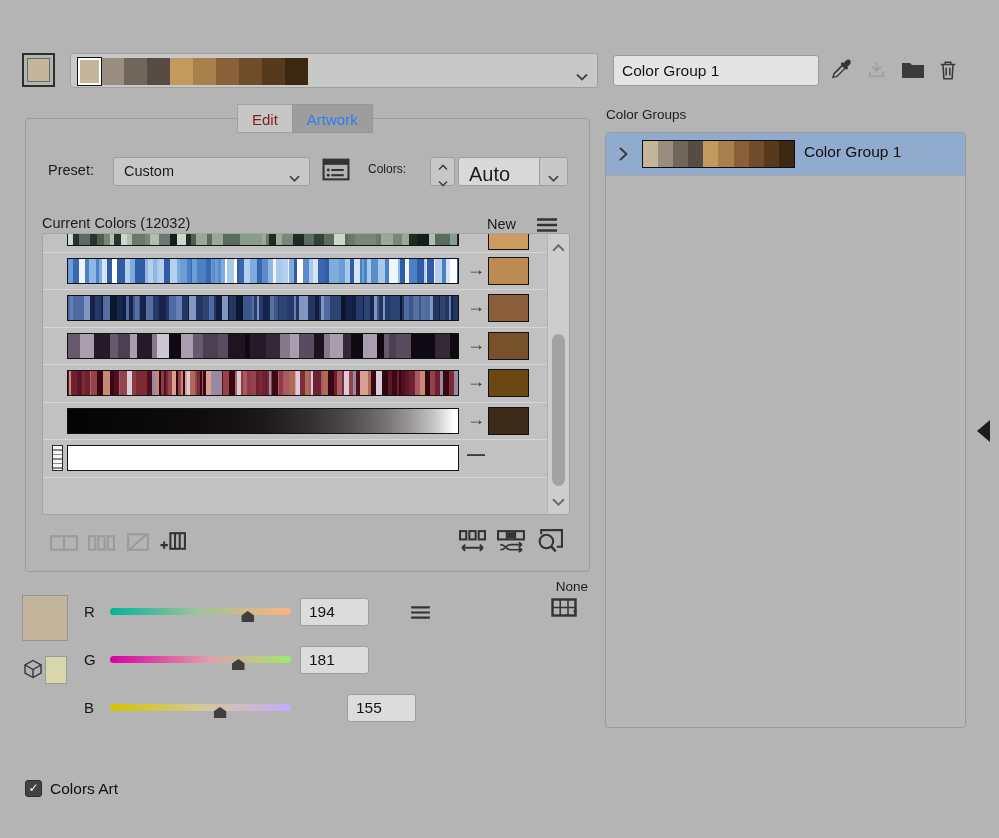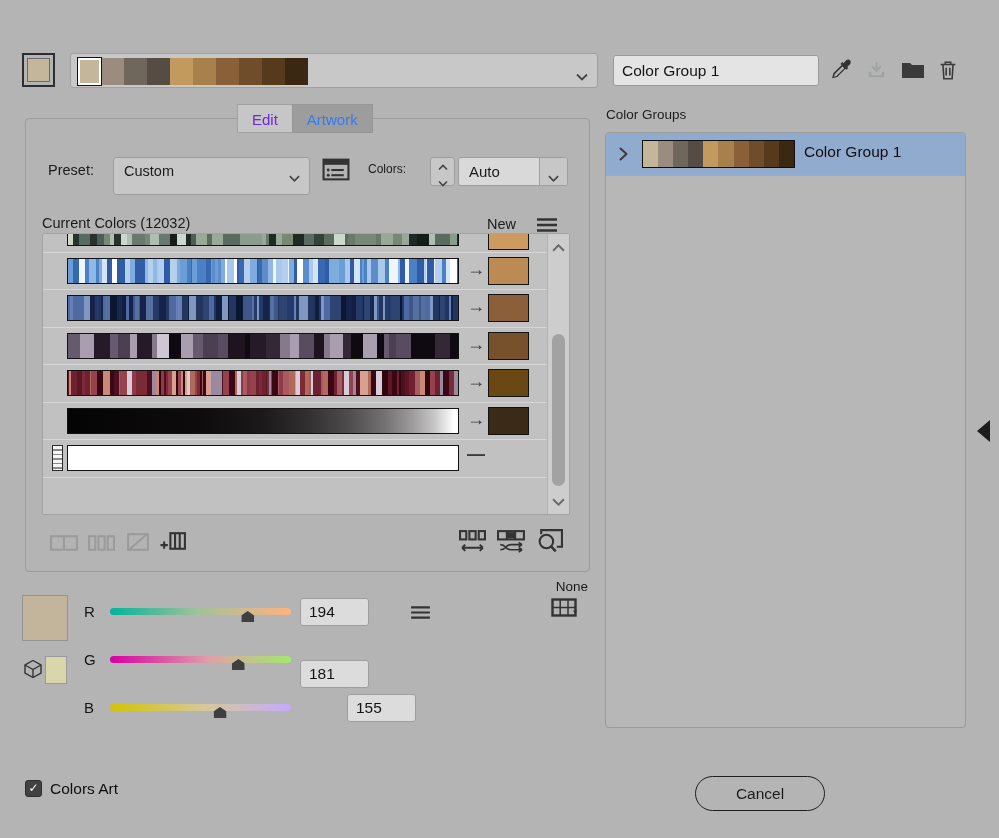--- a/index.html
+++ b/index.html
@@ -38,35 +38,35 @@
            box-sizing:border-box;display:flex;}
   .g-cell{flex:1;}
   .g-label{position:absolute;left:198px;top:10px;font-size:15.5px;color:#101010;}
   #collapse-arrow{left:977px;top:420px;width:0;height:0;border-top:11px solid transparent;
                   border-bottom:11px solid transparent;border-right:13px solid #1d1d1d;}
   
   #assign-panel{left:25px;top:118px;width:565px;height:454px;border:1px solid #9b9b9b;border-radius:4px;
                 box-sizing:border-box;}
   #tabs{left:237px;top:104px;height:29px;display:flex;z-index:3;}
   .tab{height:29px;line-height:29px;font-size:15px;padding:0 14px;box-sizing:border-box;}
-  #tab-edit{background:#c6c6c6;border:1px solid #a2a2a2;border-right:none;color:#6d28d9;}
+  #tab-edit{background:#c6c6c6;border:1px solid #a2a2a2;border-right:none;color:#7f1d1d;}
   #tab-assign{background:#9d9d9d;border:1px solid #969696;}
   
   #preset-label{left:48px;top:162px;font-size:14.5px;}
-  #preset-select{left:113px;top:157px;width:197px;height:38px;background:#c7c7c7;border:1px solid #9e9e9e;
+  #preset-select{left:113px;top:157px;width:197px;height:29px;background:#c7c7c7;border:1px solid #9e9e9e;
                  border-radius:3px;box-sizing:border-box;}
   #preset-value{position:absolute;left:10px;top:5px;font-size:14.5px;}
   #preset-chevron{position:absolute;right:9px;top:11px;}
   #preset-options-button{left:322px;top:158px;}
   #colors-label{left:368px;top:162px;font-size:12px;}
   #colors-stepper{left:430px;top:157px;width:25px;height:29px;background:#c7c7c7;border:1px solid #9e9e9e;
                   border-radius:3px;box-sizing:border-box;text-align:center;}
   #colors-select{left:458px;top:157px;width:110px;height:29px;background:#d9d9d9;border:1px solid #9e9e9e;
                  border-radius:3px;box-sizing:border-box;}
-  #colors-value{position:absolute;left:10px;top:5px;font-size:15px;}
+  #colors-value{position:absolute;left:10px;top:5px;font-size:20px;}
   #colors-chevron-cell{position:absolute;right:0;top:0;width:27px;height:27px;background:#c7c7c7;
                        border-left:1px solid #9e9e9e;border-radius:0 3px 3px 0;}
   #colors-chevron{position:absolute;left:8px;top:11px;}
   
   #current-colors-label{left:42px;top:215px;font-size:14.5px;}
   #new-header{left:487px;top:216px;font-size:14.5px;}
   #cc-menu-button{left:536px;top:217px;}
   #cc-list{left:42px;top:233px;width:528px;height:282px;background:#c1c1c1;border:1px solid #a3a3a3;
            border-radius:2px;box-sizing:border-box;overflow:hidden;}
   #cc-rows{position:absolute;left:0;top:0;width:505px;}
@@ -95,21 +95,21 @@
   .mix-label{font-size:15px;color:#161616;}
   #label-R{left:84px;top:603px;} #label-G{left:84px;top:651px;} #label-B{left:84px;top:699px;}
   .track{position:absolute;left:110px;width:181px;height:7px;border-radius:3.5px;}
   #track-R{top:608px;background:linear-gradient(90deg,#00b49c,#9fc29a 48%,#ffb282);}
   #track-G{top:656px;background:linear-gradient(90deg,#d600a2,#e0a0a8 55%,#a2e86e);}
   #track-B{top:704px;background:linear-gradient(90deg,#d3c303,#d6c89a 52%,#c3abfa);}
   .handle{position:absolute;top:3px;width:13px;height:11px;background:#3f3f3f;transform:translateX(-50%);
           clip-path:polygon(50% 0,100% 42%,100% 100%,0 100%,0 42%);}
   .mix-input{position:absolute;left:300px;width:69px;height:28px;background:#dcdcdc;border:1px solid #9e9e9e;
              border-radius:3px;font-family:inherit;font-size:15.5px;color:#141414;padding:0 0 0 8px;box-sizing:border-box;}
-  #input-R{top:598px;} #input-G{top:660px;} #input-B{top:694px;margin-left:47px;}
+  #input-R{top:598px;} #input-G{top:646px;} #input-B{top:694px;margin-left:47px;}
   #mixer-menu-button{left:410px;top:605px;}
   
   #recolor-checkbox{left:25px;top:780px;width:17px;height:17px;background:#424242;border:1px solid #2e2e2e;
                     border-radius:3px;box-sizing:border-box;color:#fff;font-size:12px;line-height:15px;text-align:center;}
   #recolor-label{left:50px;top:780px;font-size:15.5px;color:#0f0f0f;}
   .pill{background:transparent;font-family:inherit;font-size:15.5px;color:#1c1c1c;cursor:pointer;}
   #cancel-button{left:695px;top:776px;width:130px;height:35px;border:1.5px solid #1e1e1e;border-radius:17.5px;}
   #ok-button{left:837px;top:775px;width:125px;height:37px;border:2.5px solid #1e1e1e;border-radius:18.5px;}
 </style>
 </head>
@@ -382,15 +382,14 @@
   <input class="mix-input" id="input-B" value="155" style="">
 
   <button class="abs icon-btn" id="mixer-menu-button">
     <svg width="21" height="15" viewBox="0 0 22 16">
         <path stroke="#333" stroke-width="2.3" d="M1 2.5h20M1 8h20M1 13.5h20"></path>
       </svg>
   </button>
 
   <div class="abs" id="recolor-checkbox">✓</div>
   <span class="abs" id="recolor-label">Colors Art</span>
-  <button class="abs pill" id="cancel-button">Cancel</button>
 
 </div>
 
 </body></html>

